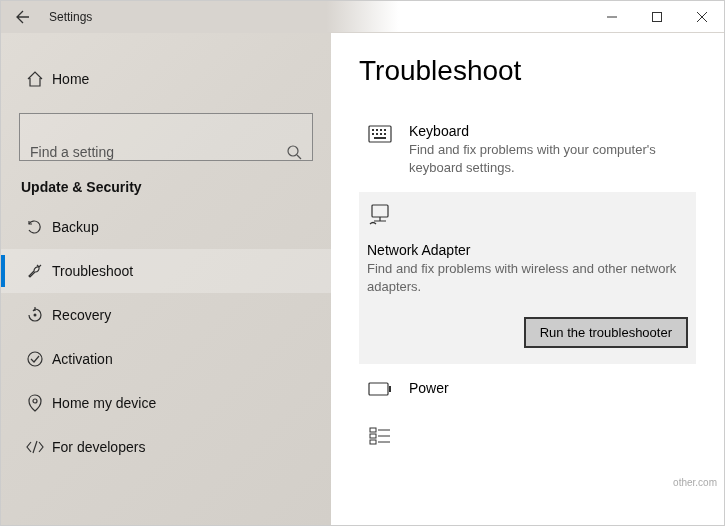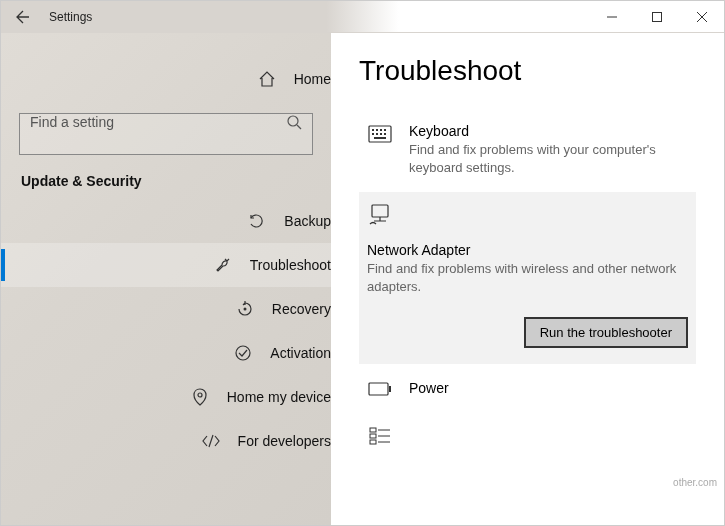--- a/index.html
+++ b/index.html
@@ -54,23 +54,22 @@
       width: 330px;
       background: linear-gradient(135deg, #e0dcd6 0%, #d9d5cf 40%, #d3cfc9 100%);
       padding-top: 24px;
       position: relative;
     }
     .nav-item {
       display: flex;
       align-items: center;
       height: 44px;
       padding-left: 25px;
-      gap: 18px;
+      gap: 8px;
       position: relative;
-      justify-content: flex-end;
     }
     .nav-item .icon {
       width: 18px;
       height: 18px;
       display: flex;
       align-items: center;
       justify-content: center;
     }
     .nav-item .label {
       font-size: 14px;
@@ -83,25 +82,25 @@
       top: 6px;
       bottom: 6px;
       width: 4px;
       background: #0078d4;
     }
     .nav-item.selected {
       background: rgba(255,255,255,0.25);
     }
     .searchbox {
       margin: 12px 18px 18px 18px;
-      height: 42px;
+      height: 48px;
       border: 1px solid #888;
       background: rgba(255,255,255,0.15);
       display: flex;
-      align-items: flex-start;
+      align-items: flex-end;
       padding: 0 10px;
     }
     .searchbox input {
       flex: 1;
       border: none;
       background: transparent;
       outline: none;
       font-size: 14px;
       color: #333;
     }

